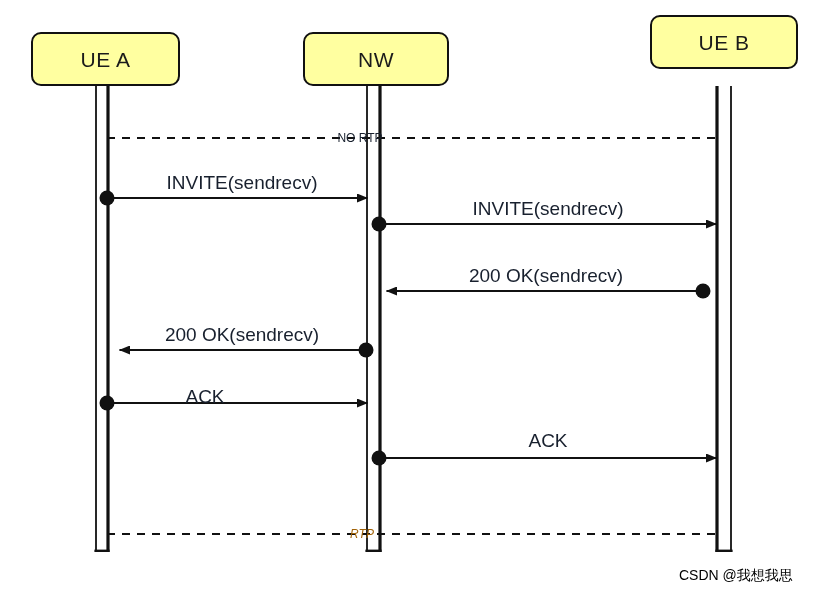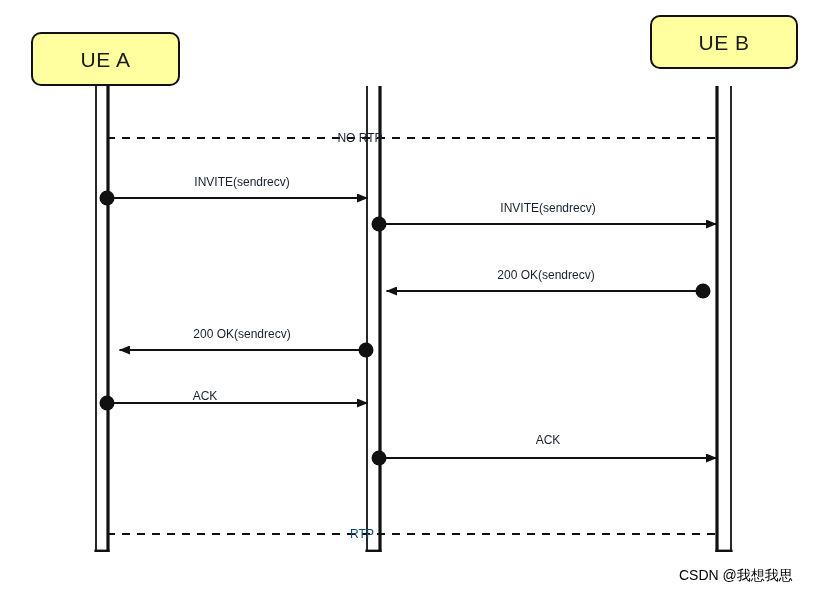--- a/index.html
+++ b/index.html
@@ -29,21 +29,21 @@
     justify-content: center;
   }
   .lifeline-box-label {
     font-size: 21px;
     color: #1b1b1b;
     letter-spacing: 0.5px;
     line-height: 1;
   }
   .msg-label {
     position: absolute;
-    font-size: 12px;
+    font-size: 19px;
     color: #18202e;
     white-space: nowrap;
     line-height: 1;
   }
   .note-label {
     position: absolute;
     font-size: 12px;
     color: #18202e;
     white-space: nowrap;
     line-height: 1;
@@ -65,20 +65,23 @@
     pointer-events: none;
   }
 </style>
 </head>
 <body>
 
 <div id="canvas" style="width: 828px; height: 591px; background: rgb(255, 255, 255);">
 
   <div class="lifeline-box" id="box-ue-a" style="left: 31px; top: 32px; width: 149px; height: 54px; background: rgb(255, 255, 160); border-color: rgb(17, 17, 17);">
     <span class="lifeline-box-label">UE A</span>
+  </div>
+  <div class="lifeline-box" id="box-nw" style="left: 303px; top: 32px; width: 146px; height: 54px; background: rgb(255, 255, 160); border-color: rgb(17, 17, 17);">
+    <span class="lifeline-box-label">NW</span>
   </div>
   <div class="lifeline-box" id="box-ue-b" style="left: 650px; top: 15px; width: 148px; height: 54px; background: rgb(255, 255, 160); border-color: rgb(17, 17, 17);">
     <span class="lifeline-box-label">UE B</span>
   </div>
 
   <svg class="overlay" viewBox="0 0 828 591">
     <defs>
       <marker id="arrowhead-right" markerWidth="11" markerHeight="9" refX="10.5" refY="4.5" orient="auto" markerUnits="userSpaceOnUse">
         <path d="M0,0 L11,4.5 L0,9 z" fill="#111111"></path>
       </marker>
@@ -111,21 +114,21 @@
         <line x1="366" y1="350" x2="119.5" y2="350" stroke="#111111" stroke-width="2" marker-end="url(#arrowhead-left)"></line>
         <circle cx="366" cy="350" r="7.5" fill="#111111"></circle>
         <line x1="107" y1="403" x2="367.5" y2="403" stroke="#111111" stroke-width="2" marker-end="url(#arrowhead-right)"></line>
         <circle cx="107" cy="403" r="7.5" fill="#111111"></circle>
         <line x1="379" y1="458" x2="716.5" y2="458" stroke="#111111" stroke-width="2" marker-end="url(#arrowhead-right)"></line>
         <circle cx="379" cy="458" r="7.5" fill="#111111"></circle>
       </g>
   </svg>
 
   <div class="note-label" id="note-0" style="left: 360px; top: 138px; transform: translate(-50%, -50%); color: rgb(24, 32, 46);">NO RTP</div>
-  <div class="note-label" id="note-1" style="left: 362px; top: 534px; transform: translate(-50%, -50%); color: #0c4a6e;">RTP</div>
+  <div class="note-label" id="note-1" style="left: 362px; top: 534px; transform: translate(-50%, -50%); color: #a16207; font-style: italic;">RTP</div>
 
   <div class="msg-label" id="mlabel-0" style="left: 242px; top: 182px; transform: translate(-50%, -50%); color: rgb(24, 32, 46);">INVITE(sendrecv)</div>
   <div class="msg-label" id="mlabel-1" style="left: 548px; top: 208px; transform: translate(-50%, -50%); color: rgb(24, 32, 46);">INVITE(sendrecv)</div>
   <div class="msg-label" id="mlabel-2" style="left: 546px; top: 275px; transform: translate(-50%, -50%); color: rgb(24, 32, 46);">200 OK(sendrecv)</div>
   <div class="msg-label" id="mlabel-3" style="left: 242px; top: 334px; transform: translate(-50%, -50%); color: rgb(24, 32, 46);">200 OK(sendrecv)</div>
   <div class="msg-label" id="mlabel-4" style="left: 205px; top: 396px; transform: translate(-50%, -50%); color: rgb(24, 32, 46);">ACK</div>
   <div class="msg-label" id="mlabel-5" style="left: 548px; top: 440px; transform: translate(-50%, -50%); color: rgb(24, 32, 46);">ACK</div>
 
   <div class="watermark" id="watermark" style="left: 679px; top: 568px; color: #000000;">CSDN @我想我思</div>
 

